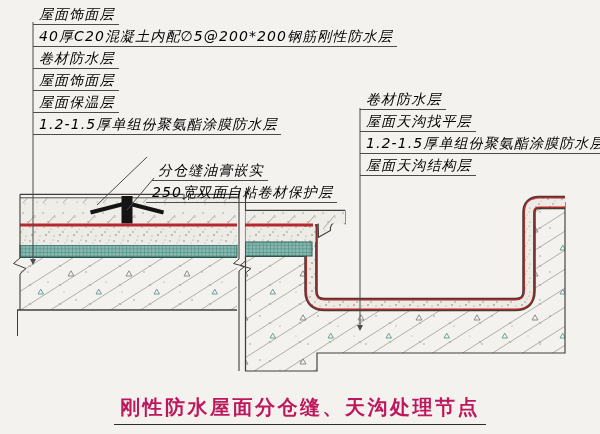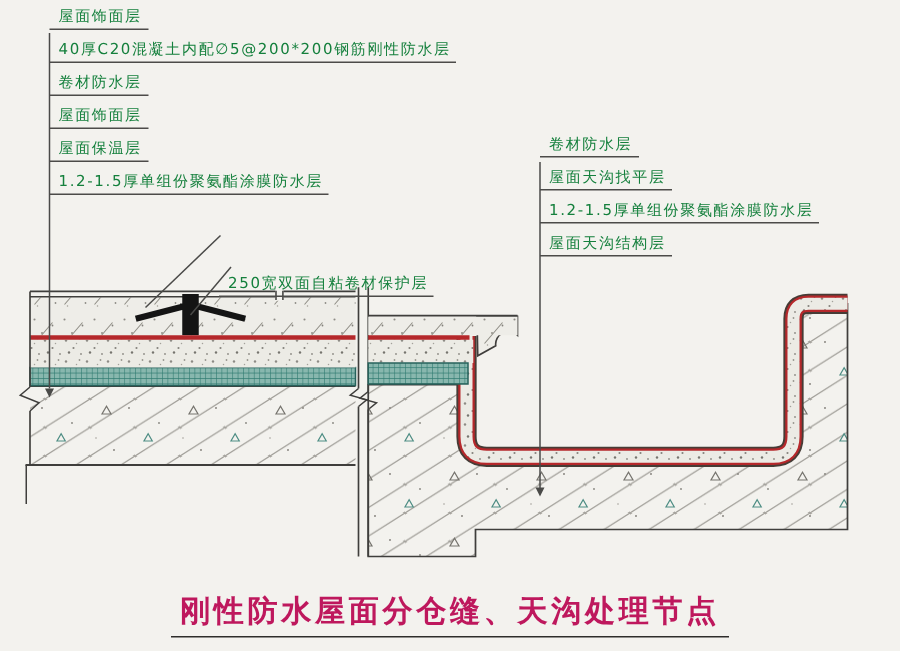--- a/index.html
+++ b/index.html
@@ -1,27 +1,28 @@
 <!DOCTYPE html>
 <html><head>
 <meta charset="utf-8">
 <style>
   html,body{margin:0;padding:0;}
   body{background:#f3f2ee;font-family:"DejaVu Sans","Liberation Sans",sans-serif;}
   .stage{position:relative;width:600px;height:434px;background:#f3f2ee;overflow:hidden;}
   .stage svg{position:absolute;left:0;top:0;}
   .lbl{
     position:absolute;
-    font-size:10px;
+    font-size:14px;
     line-height:1.2;
-    color:#15803d;
+    color:#000000;
     letter-spacing:1.1px;
     white-space:nowrap;
     border-bottom:1.2px solid #4c4b49;
     padding:0 4px 1px 6px;
+    font-style:italic;
   }
   .title{
     position:absolute;
     top:394px;left:50%;transform:translateX(-50%);
     font-size:20px;font-weight:bold;color:#be185d;
     letter-spacing:2.5px;white-space:nowrap;
     border-bottom:1.6px solid #2e2d2b;
     padding:0 6px 3px 6px;
   }
 </style>
@@ -132,20 +133,21 @@
   </svg>
 
   <div class="lbl" style="left:33px;top:6px;">屋面饰面层</div>
   <div class="lbl" style="left:33px;top:28px;">40厚C20混凝土内配∅5@200*200钢筋刚性防水层</div>
   <div class="lbl" style="left:33px;top:50px;">卷材防水层</div>
   <div class="lbl" style="left:33px;top:72px;">屋面饰面层</div>
   <div class="lbl" style="left:33px;top:94px;text-align:center;">屋面保温层</div>
   <div class="lbl" style="left:33px;top:116px;">1.2-1.5厚单组份聚氨酯涂膜防水层</div>
 
   <div class="lbl" style="left:146px;top:140px;margin-top:44px;">250宽双面自粘卷材保护层</div>
+  <div class="lbl" style="left:152px;top:162px;">分仓缝油膏嵌实</div>
 
   <div class="lbl" style="left:360px;top:91px;">卷材防水层</div>
   <div class="lbl" style="left:360px;top:113px;">屋面天沟找平层</div>
   <div class="lbl" style="left:360px;top:135px;">1.2-1.5厚单组份聚氨酯涂膜防水层</div>
   <div class="lbl" style="left:360px;top:157px;">屋面天沟结构层</div>
 
   <div class="title">刚性防水屋面分仓缝、天沟处理节点</div>
 </div>
 
 </body></html>

